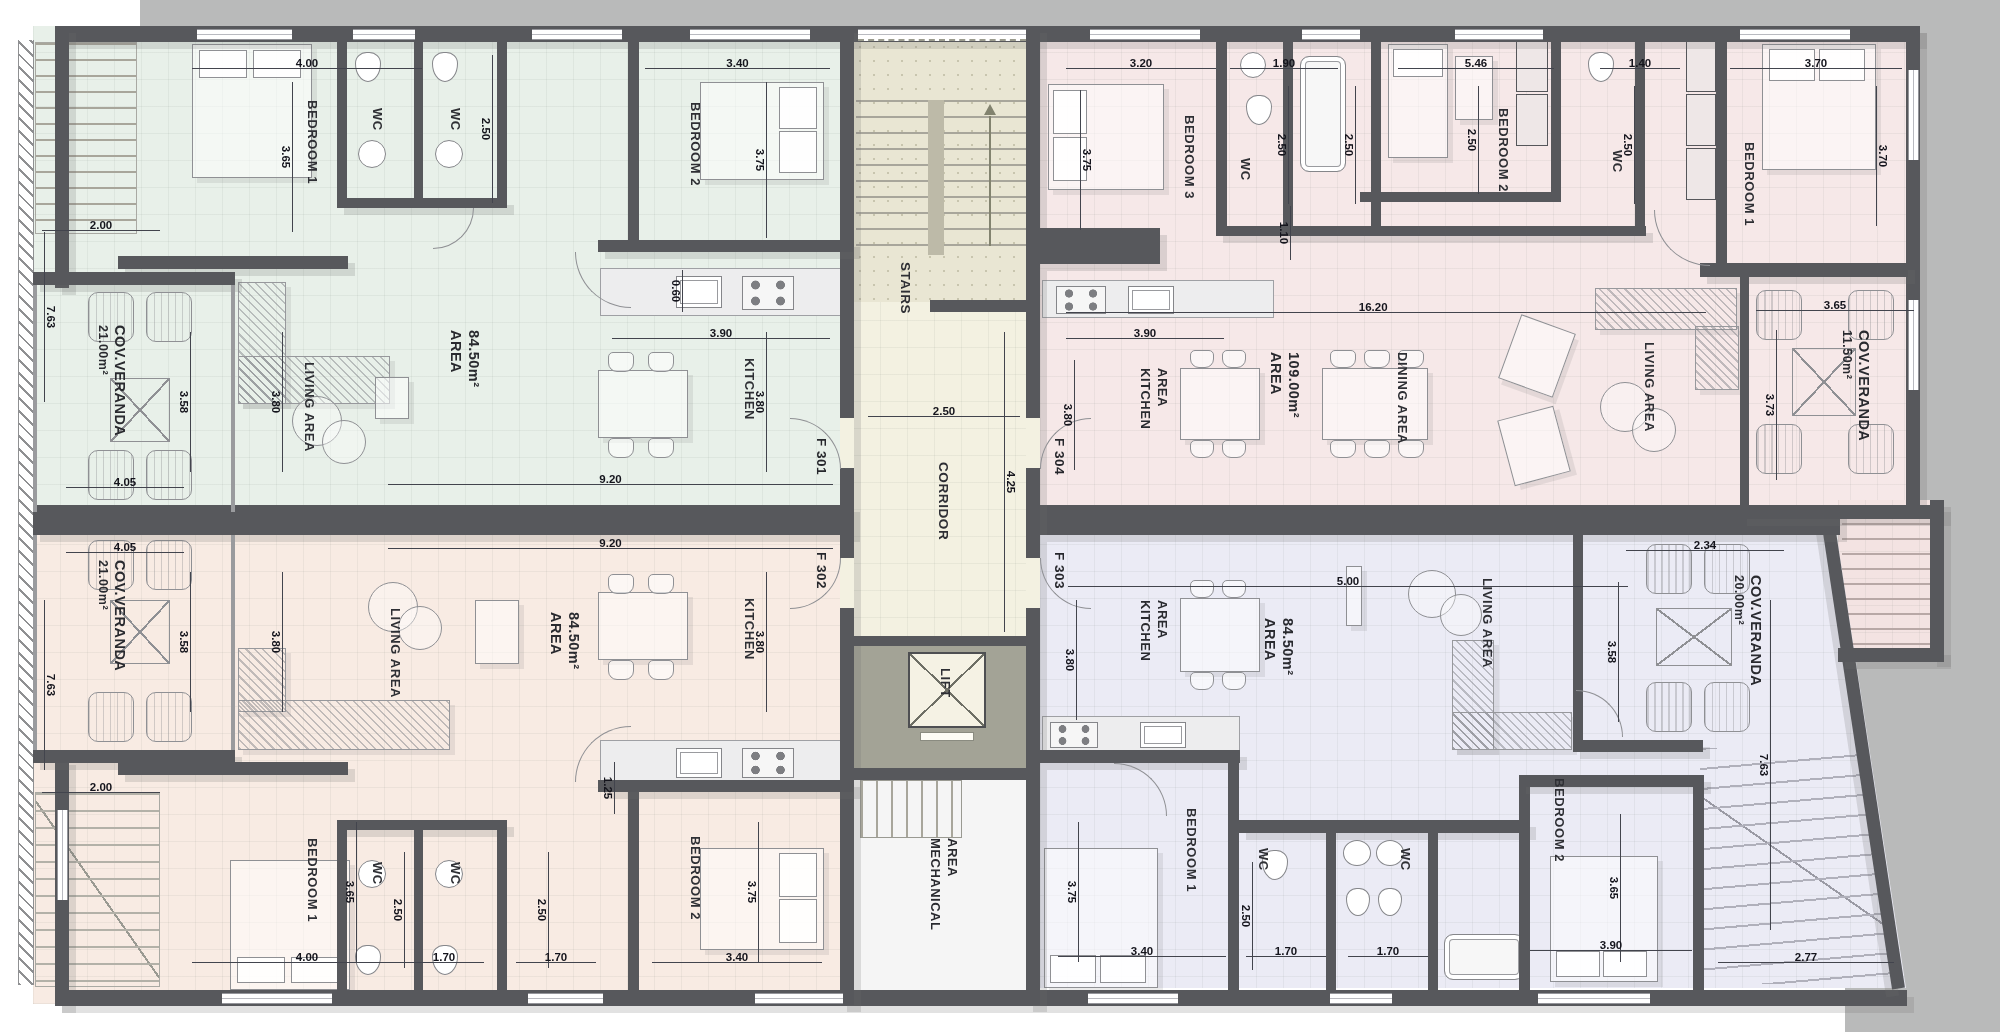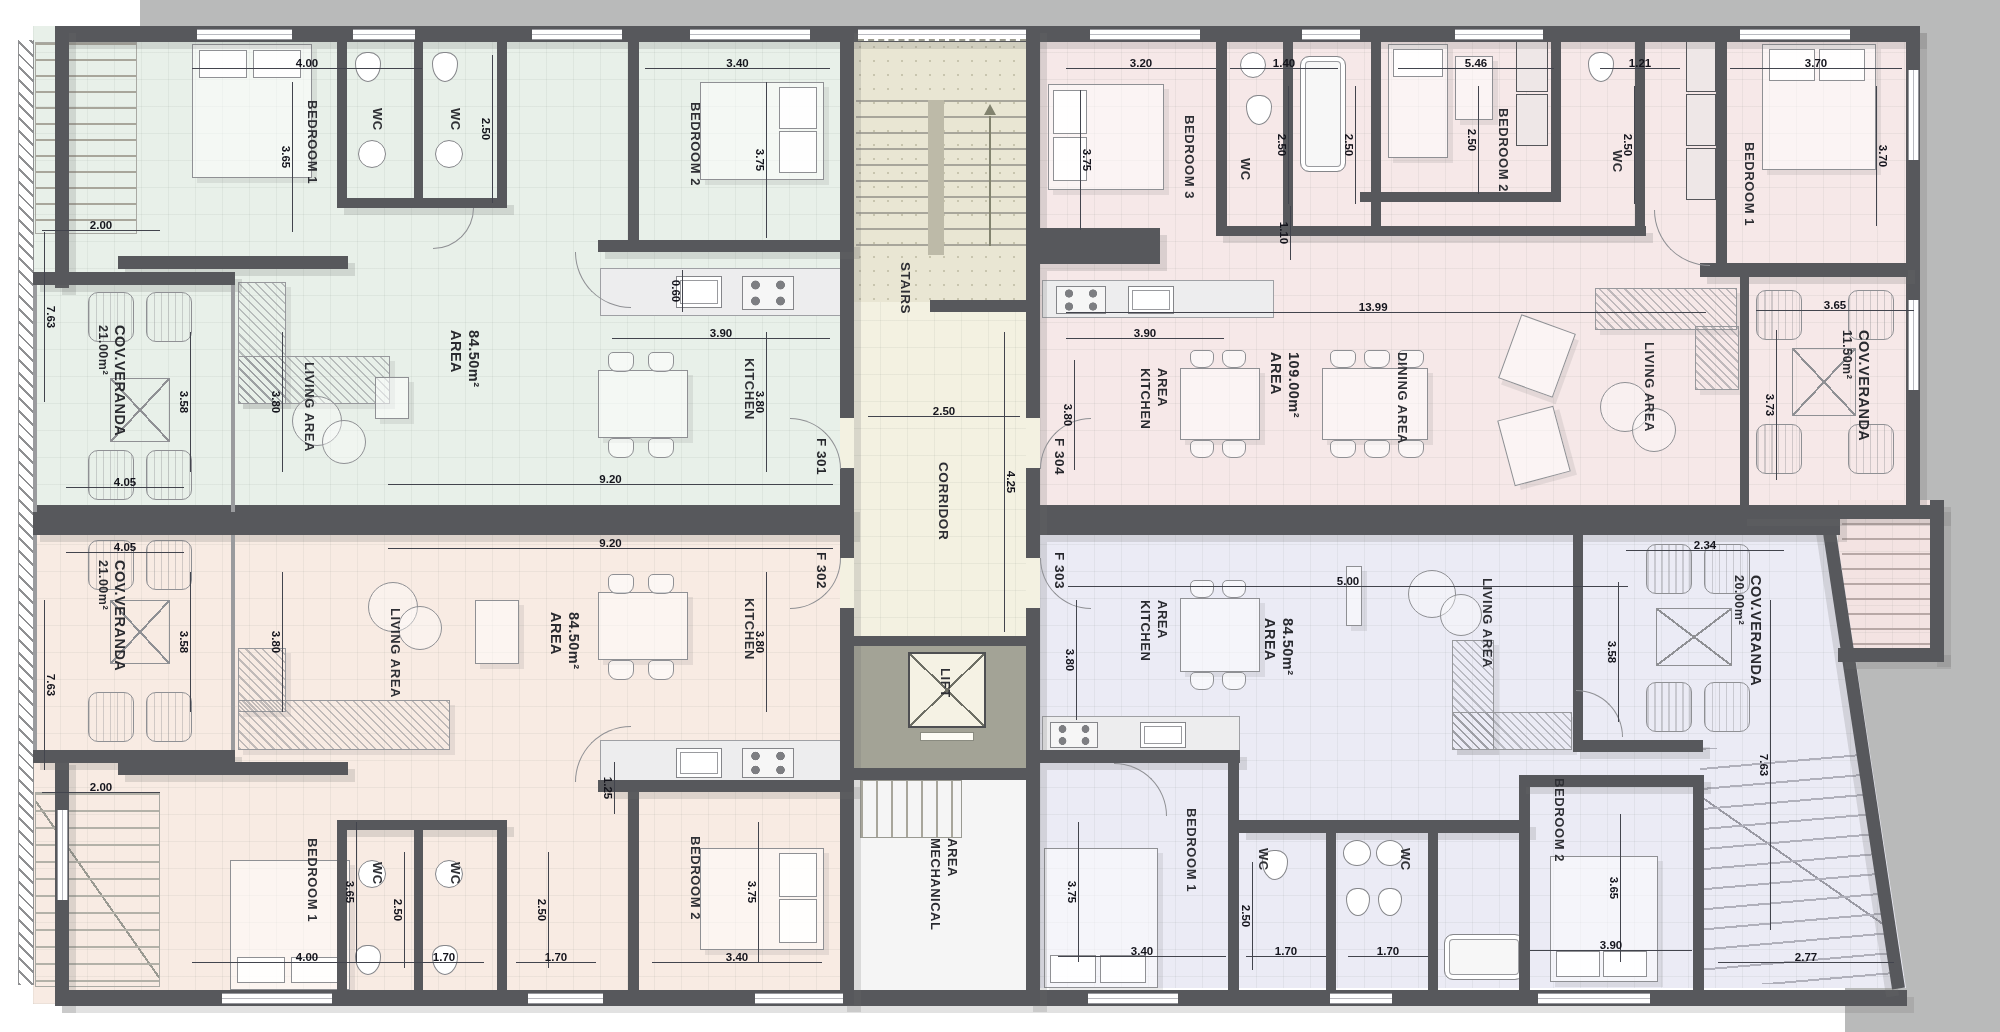--- a/index.html
+++ b/index.html
@@ -457,51 +457,51 @@
       <span>2.77</span>
     </div>
 
   <div class="dimh" style="left:1066px;top:68px;width:150px">
       <span>3.20</span>
     </div>
   <div class="dimv" style="left:1080px;top:90px;height:140px">
       <span style="transform:translate(4%,-50%)">3.75</span>
     </div>
   <div class="dimh" style="left:1230px;top:68px;width:108px">
-      <span>1.40</span>
+      <span>1.90</span>
     </div>
   <div class="dimv" style="left:1288px;top:86px;height:118px">
       <span>2.50</span>
     </div>
   <div class="dimv" style="left:1355px;top:86px;height:118px">
       <span>2.50</span>
     </div>
   <div class="dimh" style="left:1398px;top:68px;width:156px">
       <span>5.46</span>
     </div>
   <div class="dimv" style="left:1478px;top:86px;height:108px">
       <span>2.50</span>
     </div>
   <div class="dimh" style="left:1600px;top:68px;width:80px">
-      <span>1.21</span>
+      <span>1.40</span>
     </div>
   <div class="dimv" style="left:1634px;top:86px;height:118px">
       <span>2.50</span>
     </div>
   <div class="dimh" style="left:1730px;top:68px;width:172px">
       <span>3.70</span>
     </div>
   <div class="dimv" style="left:1876px;top:86px;height:140px">
       <span style="transform:translate(4%,-50%)">3.70</span>
     </div>
   <div class="dimv" style="left:1290px;top:206px;height:54px">
       <span>1.10</span>
     </div>
   <div class="dimh" style="left:1066px;top:312px;width:640px">
-      <span style="left:48%">13.99</span>
+      <span style="left:48%">16.20</span>
     </div>
   <div class="dimh" style="left:1066px;top:338px;width:158px">
       <span>3.90</span>
     </div>
   <div class="dimv" style="left:1074px;top:360px;height:110px">
       <span>3.80</span>
     </div>
   <div class="dimh" style="left:1756px;top:310px;width:158px">
       <span>3.65</span>
     </div>

